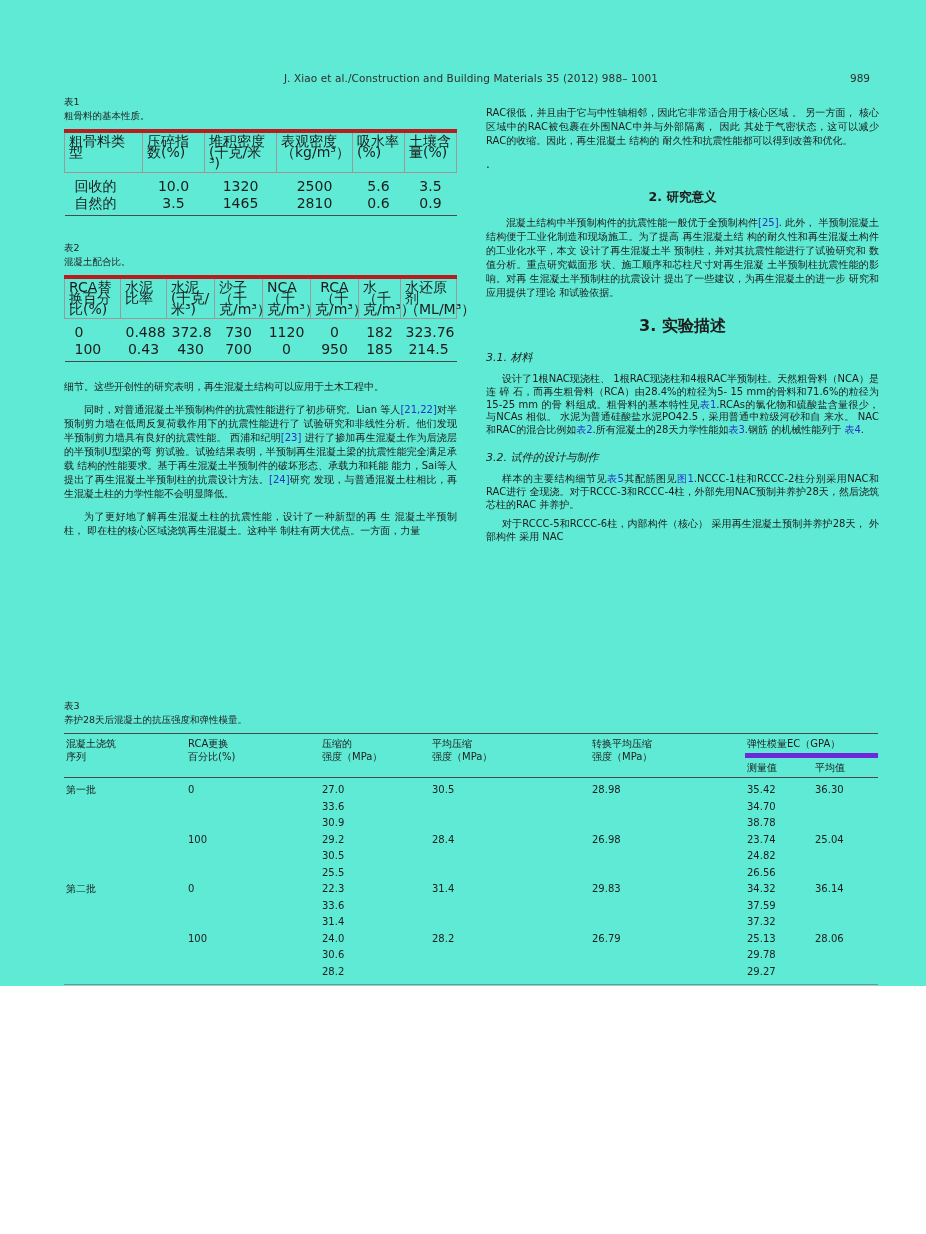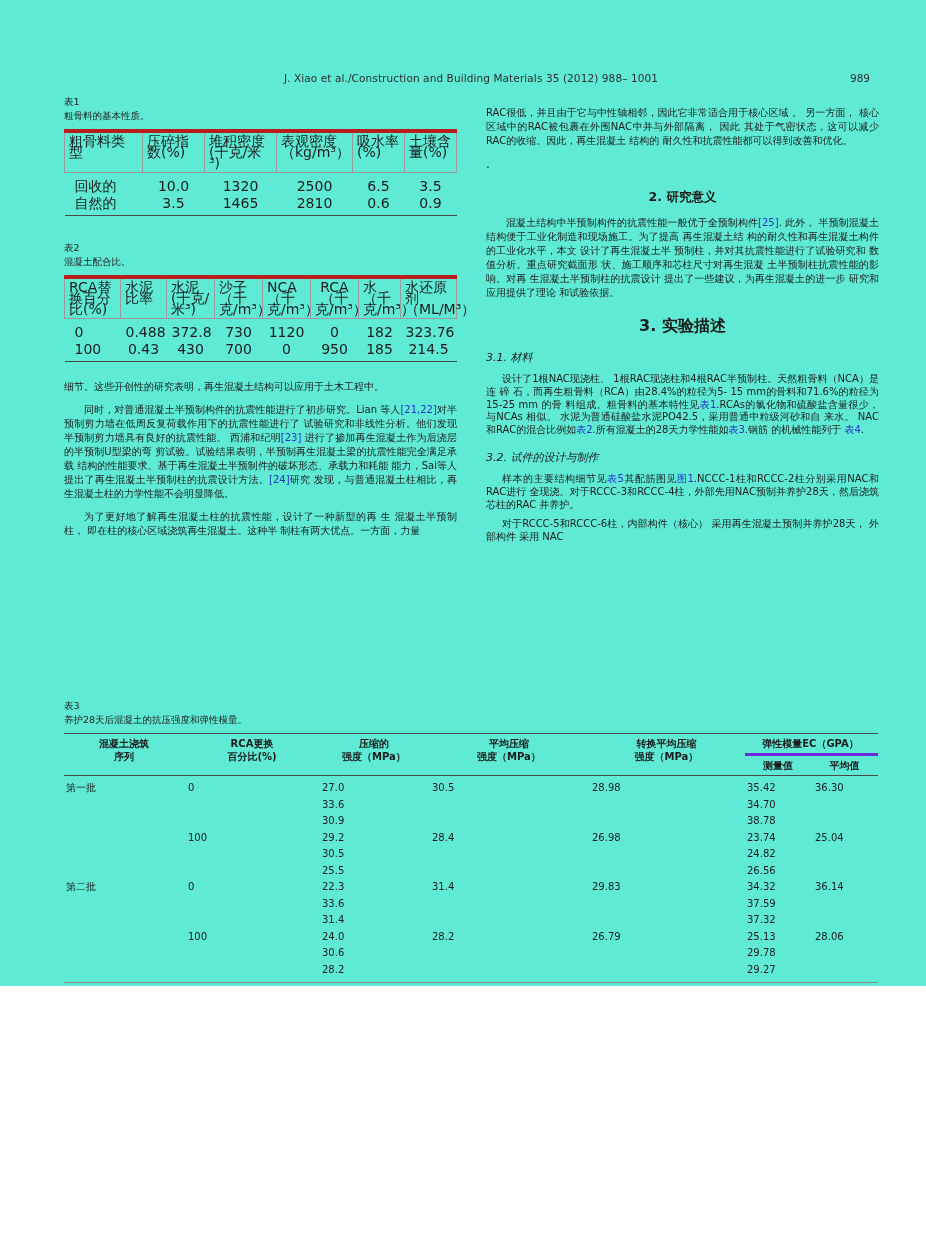--- a/index.html
+++ b/index.html
@@ -88,28 +88,28 @@
   .t3 {
     width: 100%;
     border-collapse: collapse;
     table-layout: fixed;
     font-size: 10px;
     line-height: 12.5px;
     border-top: 1px solid #4a4a4a;
     border-bottom: 1px solid #8a8a8a;
   }
   .t3 th {
-    font-weight: bold;
-    text-align: center;
+    font-weight: normal;
+    text-align: left;
     vertical-align: top;
     padding: 4px 4px 3px 2px;
   }
   .t3 thead th[rowspan],
   .t3 thead tr:last-child th { border-bottom: 1px solid #4a4a4a; }
-  .t3 th.ec-head { border-bottom: 3px solid #6d28d9; padding-bottom: 2px; }
+  .t3 th.ec-head { border-bottom: 5px solid #6d28d9; padding-bottom: 2px; }
   .t3 th .h2 { display: block; }
   .t3 td { padding: 2px 4px 2px 2px; text-align: left; }
   .t3 tbody tr:first-child td { padding-top: 6px; }
   .t3 tbody tr:last-child td { padding-bottom: 6px; }
 </style>
 </head>
 <body>
 
 <div class="page">
 
@@ -134,21 +134,21 @@
             <th>吸水率(%)</th>
             <th>土壤含量(%)</th>
           </tr>
         </thead>
         <tbody>
           <tr>
             <td>回收的</td>
             <td>10.0</td>
             <td>1320</td>
             <td>2500</td>
-            <td>6.5</td>
+            <td>5.6</td>
             <td>3.5</td>
           </tr>
           <tr>
             <td>自然的</td>
             <td>3.5</td>
             <td>1465</td>
             <td>2810</td>
             <td>0.6</td>
             <td>0.9</td>
           </tr>

